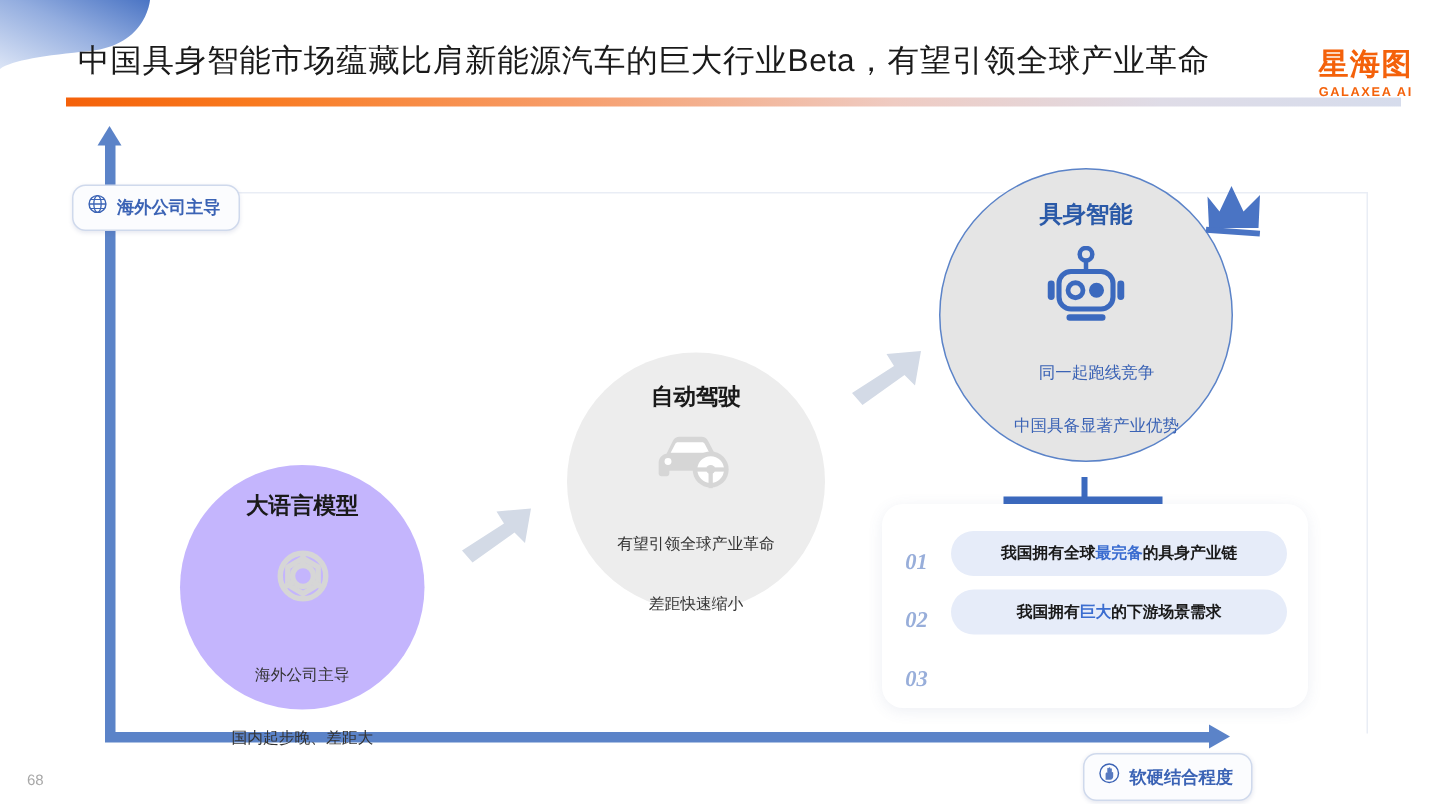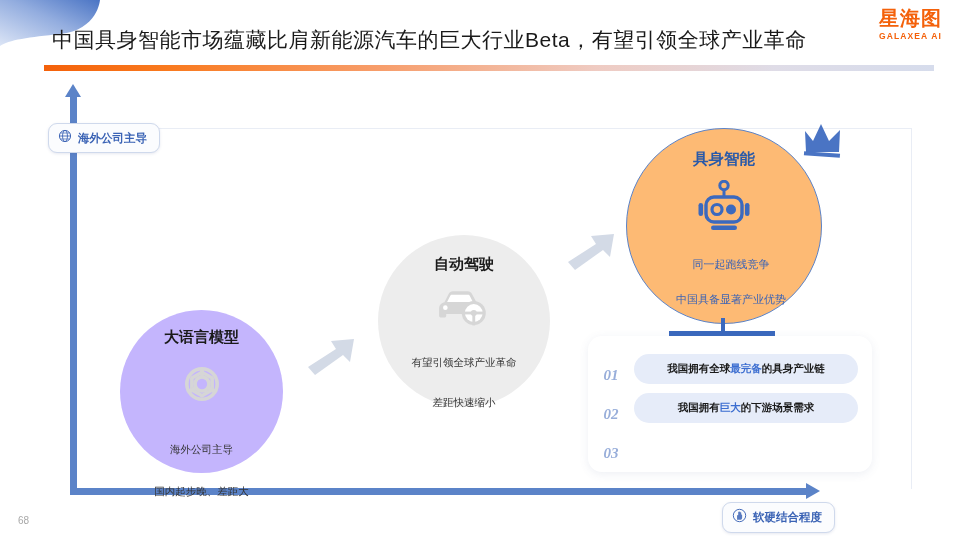--- a/index.html
+++ b/index.html
@@ -56,20 +56,21 @@
     right: 14px;
     top: 8px;
     text-align: center;
     line-height: 1;
   }
   .logo-cn {
     font-size: 20px;
     font-weight: bold;
     color: #F4610A;
     letter-spacing: 1px;
+    margin-top: 25px;
   }
   .logo-en {
     margin-top: 4px;
     font-size: 8.5px;
     font-weight: bold;
     color: #F4610A;
     letter-spacing: 1.1px;
   }
 
   
@@ -180,23 +181,23 @@
 
   .bubble-ad {
     left: 378px; top: 235px;
     width: 172px; height: 172px;
     background: #EDEDED;
   }
   .bubble-ad .b-title { font-size: 15px; color: #1a1a1a; margin-top: 20px; }
   .bubble-ad .b-sub { color: #333; margin-top: 24px; }
 
   .bubble-ei {
-    left: 626px; top: 128px;
+    left: 626px; top: 112px;
     width: 196px; height: 196px;
-    background: #fdba74;
+    background: #e5e5e5;
     border: 1.6px solid #5B83C8;
   }
   .bubble-ei .b-title { font-size: 15.5px; color: #2B5AA8; margin-top: 20px; }
   .bubble-ei .b-sub { color: #3B63B5; margin-top: 18px; font-size: 11px; margin-left: 14px; }
 
   .bubble-icon { margin-top: 10px; }
 
   
   .crown {
     position: absolute;

